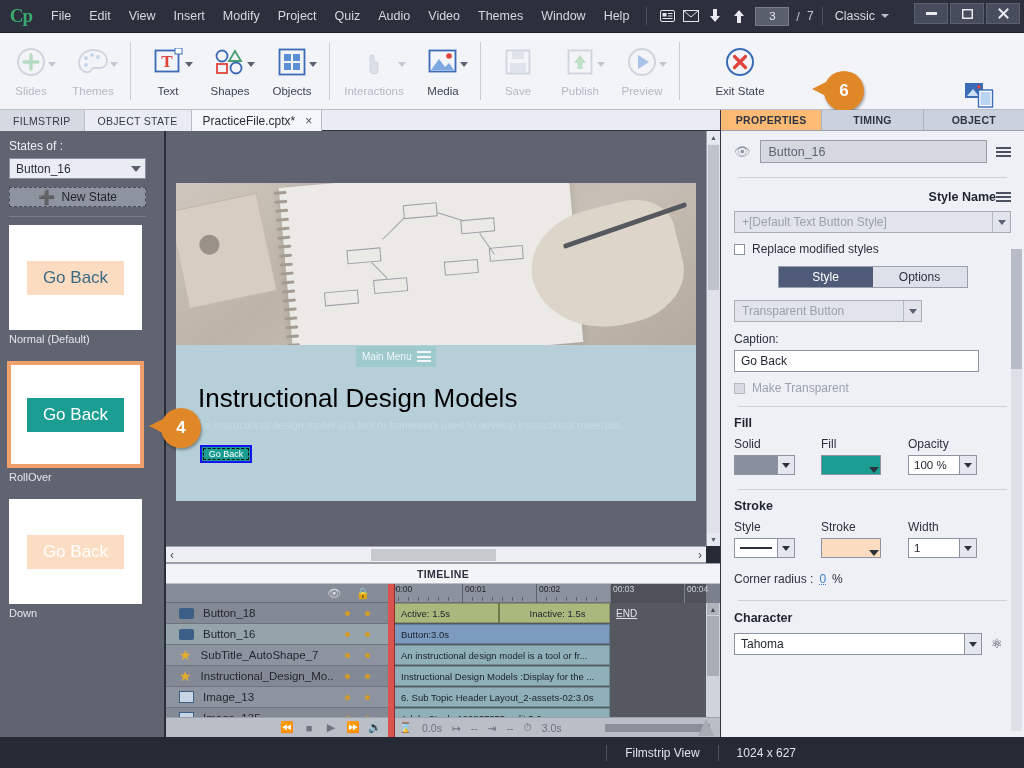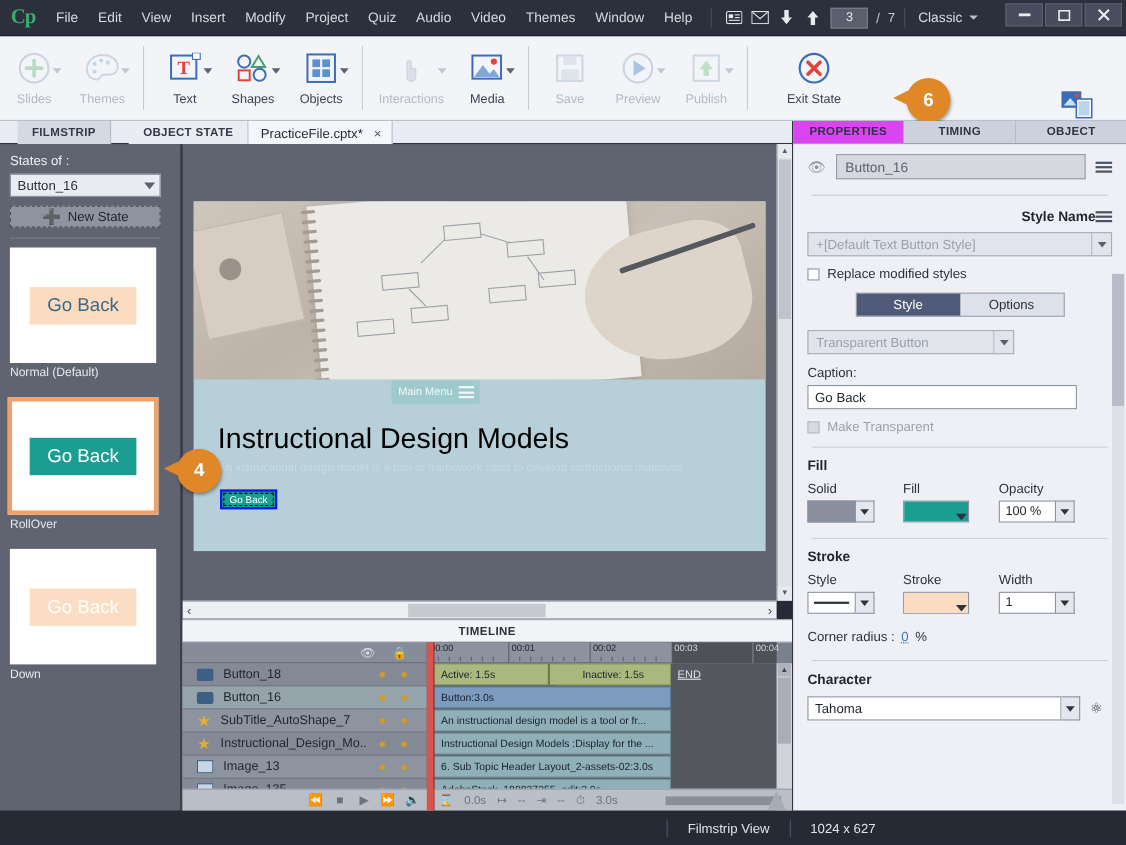--- a/index.html
+++ b/index.html
@@ -85,22 +85,22 @@
     border-right:14px solid #e08728; left:-12px; top:11px;
   }
 
   
   .tabsrow {
     position:absolute; left:0; top:110px; width:1024px; height:21px;
     background:#e9ecf2; border-bottom:1px solid #2f3440; display:flex;
   }
   .ftab {
     height:21px; padding:0 13px; display:flex; align-items:center;
-    font-size:10.5px; font-weight:bold; letter-spacing:.3px; color:#333a48;
-    border-right:1px solid #b6bbc6; background:#e9ecf2;margin-left:16px;
+    font-size:10.5px; font-weight:normal; letter-spacing:.3px; color:#333a48;
+    border-right:1px solid #b6bbc6; background:#e9ecf2;
   }
   .ftab.active { background:#d4d9e2; }
   .doctab {
     height:21px; padding:0 9px 0 11px; display:flex; align-items:center; gap:10px;
     font-size:12px; color:#272c37; background:#f4f6fa; border-right:1px solid #b6bbc6;
   }
   .doctab .x { font-size:12px; color:#4b5160; }
 
   
   .leftpanel {
@@ -272,21 +272,21 @@
   .rightpanel {
     position:absolute; left:720px; top:110px; width:304px; height:627px;
     background:#eef0f5; border-left:1px solid #2f3440;
   }
   .rp-tabs { display:flex; height:21px; border-bottom:1px solid #9aa0ac; }
   .rp-tab {
     flex:1; display:flex; align-items:center; justify-content:center;
     font-size:10.5px; font-weight:bold; letter-spacing:.3px; color:#2e3542;
     background:#ccd2dd; border-right:1px solid #aab0bb;
   }
-  .rp-tab.active { background:#d946ef; }
+  .rp-tab.active { background:#fdba74; }
   .rp-body { padding:9px 13px 0 13px; position:relative; height:606px; overflow:hidden; }
   .rp-row1 { display:flex; align-items:center; gap:9px; }
   .eye-ico { color:#8c93a0; font-size:13px; }
   .namefield {
     flex:1; height:23px; background:#d5d8de; border:1px solid #969ca8;
     display:flex; align-items:center; padding-left:8px; color:#5c6372; font-size:12.5px;
   }
   .hamb { display:flex; flex-direction:column; gap:2px; }
   .hamb i { width:15px; height:2px; background:#4a5160; }
   .rp-rule { height:1px; background:#ccd0d8; margin:14px 4px 12px 4px; }
@@ -525,38 +525,38 @@
             <rect x="1.5" y="1.5" width="23" height="23" fill="none" stroke="#cfd5de" stroke-width="1.8"></rect>
             <rect x="7" y="2" width="12" height="8" fill="#dfe4ec"></rect>
             <rect x="5" y="14" width="16" height="10" fill="#dfe4ec"></rect>
           </svg>
       </div>
       <div class="tb-lbl">Save</div>
     </div>
 
     <div class="tb-item disabled">
       <div class="tb-ico">
+        <svg width="26" height="26" viewBox="0 0 26 26">
+            <rect x="1.5" y="1.5" width="23" height="23" fill="none" stroke="#cfd5de" stroke-width="1.8"></rect>
+            <path d="M13 6 l6 8 h-3.5 v6 h-5 v-6 H7 z" fill="#bfe0c8"></path>
+          </svg>
+      </div>
+      <div class="tb-arrow"></div>
+      <div class="tb-lbl">Publish</div>
+    </div>
+
+    <div class="tb-item disabled">
+      <div class="tb-ico">
         <svg width="30" height="30" viewBox="0 0 30 30">
             <circle cx="15" cy="15" r="13" fill="none" stroke="#cfd5de" stroke-width="2"></circle>
             <path d="M11 8 L22 15 L11 22 Z" fill="#a9c3e8"></path>
           </svg>
       </div>
       <div class="tb-arrow"></div>
       <div class="tb-lbl">Preview</div>
-    </div>
-
-    <div class="tb-item disabled">
-      <div class="tb-ico">
-        <svg width="26" height="26" viewBox="0 0 26 26">
-            <rect x="1.5" y="1.5" width="23" height="23" fill="none" stroke="#cfd5de" stroke-width="1.8"></rect>
-            <path d="M13 6 l6 8 h-3.5 v6 h-5 v-6 H7 z" fill="#bfe0c8"></path>
-          </svg>
-      </div>
-      <div class="tb-arrow"></div>
-      <div class="tb-lbl">Publish</div>
     </div>
 
     <div class="tb-vsep"></div>
 
     <div class="tb-item wide" style="margin-left:16px;">
       <div class="tb-ico">
         <svg width="30" height="30" viewBox="0 0 30 30">
             <circle cx="15" cy="15" r="13" fill="none" stroke="#3b6cb5" stroke-width="2"></circle>
             <path d="M9.5 9.5 L20.5 20.5 M20.5 9.5 L9.5 20.5" stroke="#e0453c" stroke-width="3.2" stroke-linecap="round"></path>
           </svg>

